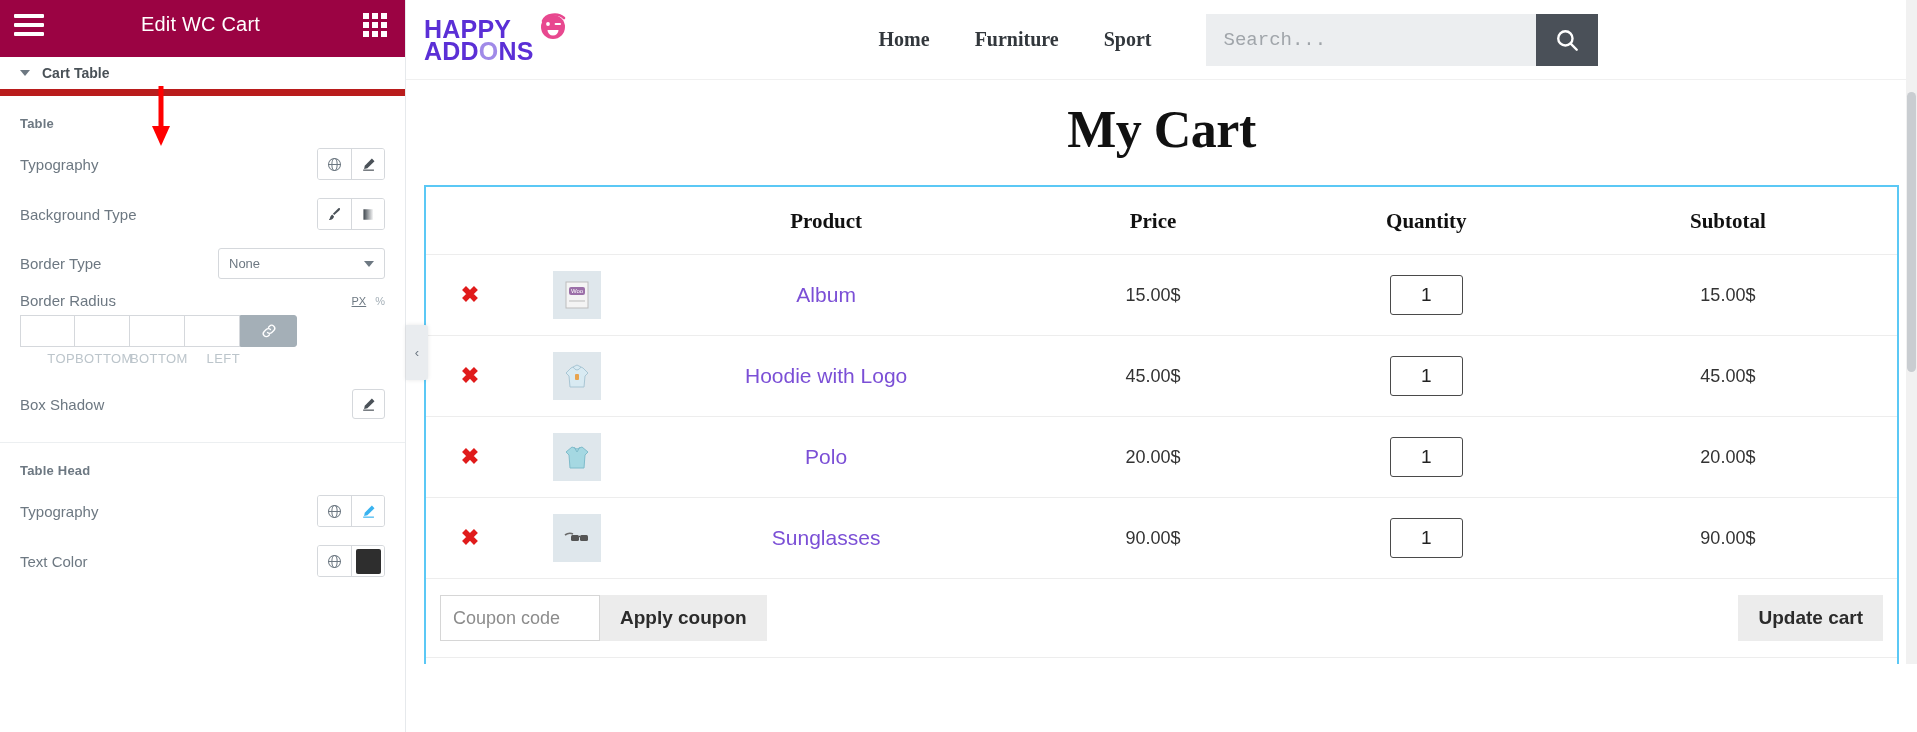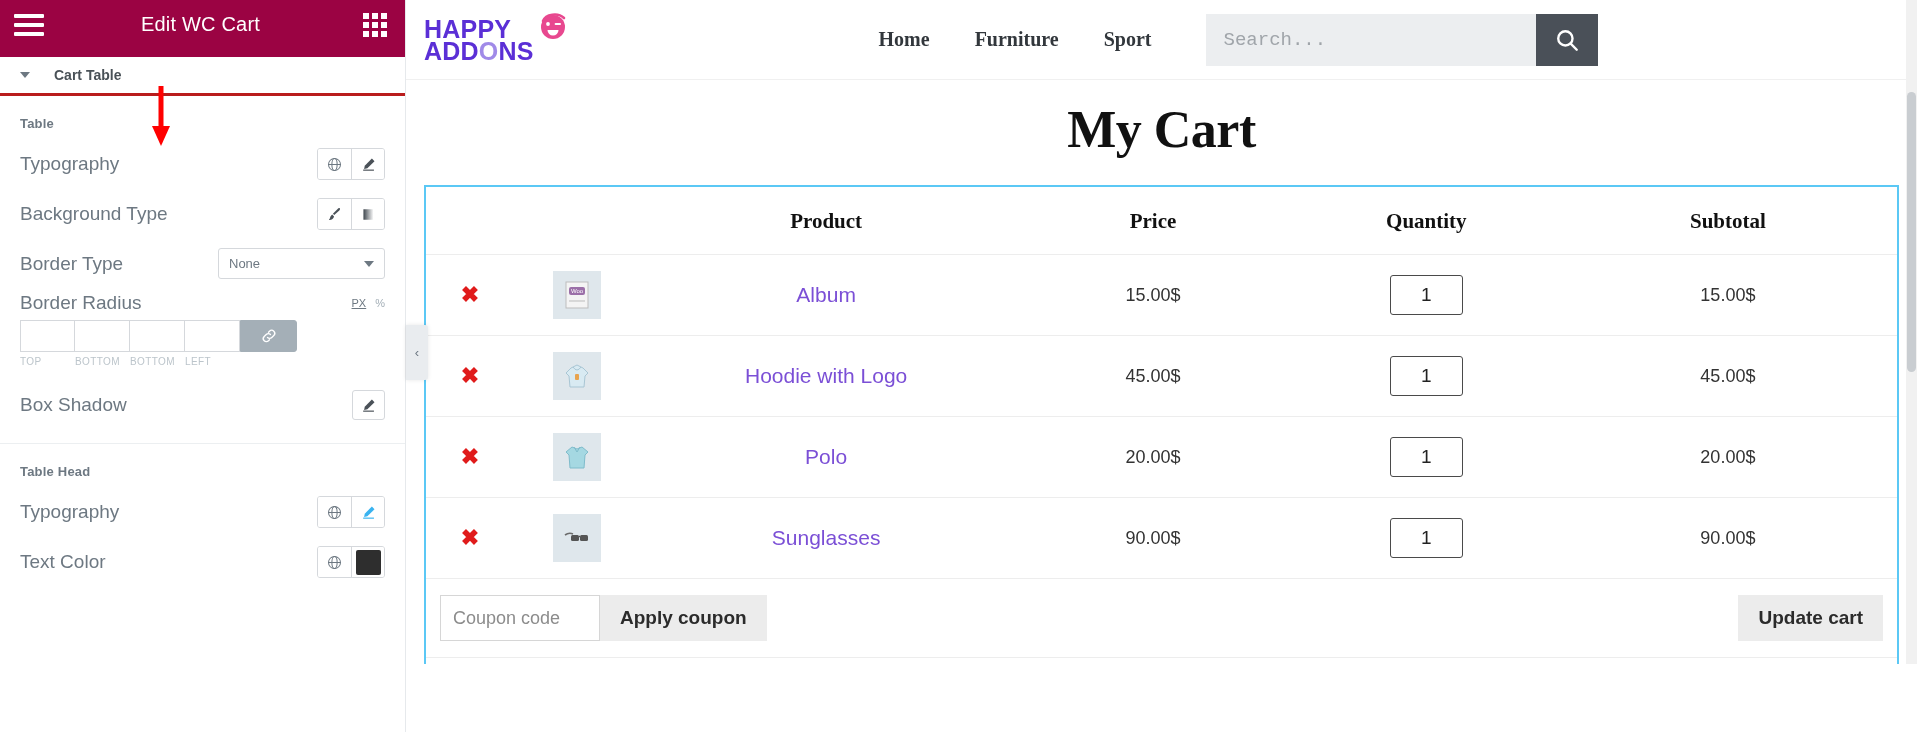--- a/index.html
+++ b/index.html
@@ -26,35 +26,35 @@
   .panel-title {
     color:#fff; font-size:20px; font-weight:500; letter-spacing:.2px;
     flex:1; text-align:center; margin-left:-6px;
   }
   .hamburger { width:30px; height:22px; display:flex; flex-direction:column; justify-content:space-between; cursor:pointer;}
   .hamburger span { display:block; height:4px; background:#fff; border-radius:1px; }
   .grid-icon { display:grid; grid-template-columns:repeat(3,6px); grid-template-rows:repeat(3,6px); gap:3px; cursor:pointer;}
   .grid-icon i { display:block; width:6px; height:6px; background:#fff; }
 
   .section-head {
-    height:39px; display:flex; align-items:center; gap:24px;
-    padding:0 20px; border-bottom:3px solid #b91c1c; font-size:14px;
+    height:39px; display:flex; align-items:center; gap:12px;
+    padding:0 20px; border-bottom:7px solid #b91c1c; font-size:14px;
     color:#495157; font-weight:700;
   }
   .caret-down { width:0;height:0;border-left:5px solid transparent;border-right:5px solid transparent;border-top:6px solid #6d7882; }
 
   .grp-label {
     font-size:13px; font-weight:700; color:#6d7882;
     padding:20px 20px 8px 20px; letter-spacing:.2px;
   }
   .row {
     display:flex; align-items:center; justify-content:space-between;
     padding:9px 20px 9px 20px; min-height:44px;
   }
-  .row-label { font-size:19px; color:#6d7882; }
+  .row-label { font-size:15px; color:#6d7882; }
 
   .ctrl-group { display:flex; border:1px solid #d5d8dc; border-radius:3px; overflow:hidden; background:#fff; }
   .ctrl-btn {
     width:33px; height:30px; display:flex; align-items:center; justify-content:center;
     background:#fff; cursor:pointer;
   }
   .ctrl-btn + .ctrl-btn { border-left:1px solid #d5d8dc; }
   .single-btn { border:1px solid #d5d8dc; border-radius:3px; width:33px; height:30px;
     display:flex; align-items:center; justify-content:center; background:#fff; cursor:pointer;}
   .swatch { width:25px; height:25px; background:#2e2e2e; border-radius:2px; }
@@ -78,21 +78,21 @@
     width:55px; height:32px; border:1px solid #d5d8dc; background:#fff;
     font-size:12px; color:#6d7882; text-align:center; outline:none;
   }
   .dim-in + .dim-in { border-left:none; }
   .dim-link {
     width:57px; height:32px; background:#a4afb7; border:1px solid #a4afb7;
     display:flex; align-items:center; justify-content:center; cursor:pointer;
     border-radius:0 3px 3px 0;
   }
   .dim-labels { display:flex; padding:4px 20px 0 20px; }
-  .dim-labels span { width:55px; text-align:left; font-size:10px; color:#bcc5cb; letter-spacing:.4px;}
+  .dim-labels span { width:55px; text-align:right; font-size:13px; color:#bcc5cb; letter-spacing:.4px;}
 
   .divider { height:1px; background:#eceff1; margin:14px 0 0 0; }
 
   
   .red-arrow { position:absolute; left:150px; top:86px; width:22px; height:62px; }
 
   
   .collapse-handle {
     position:absolute; left:406px; top:325px; width:22px; height:55px;
     background:#e9ecef; border-radius:0 3px 3px 0;

